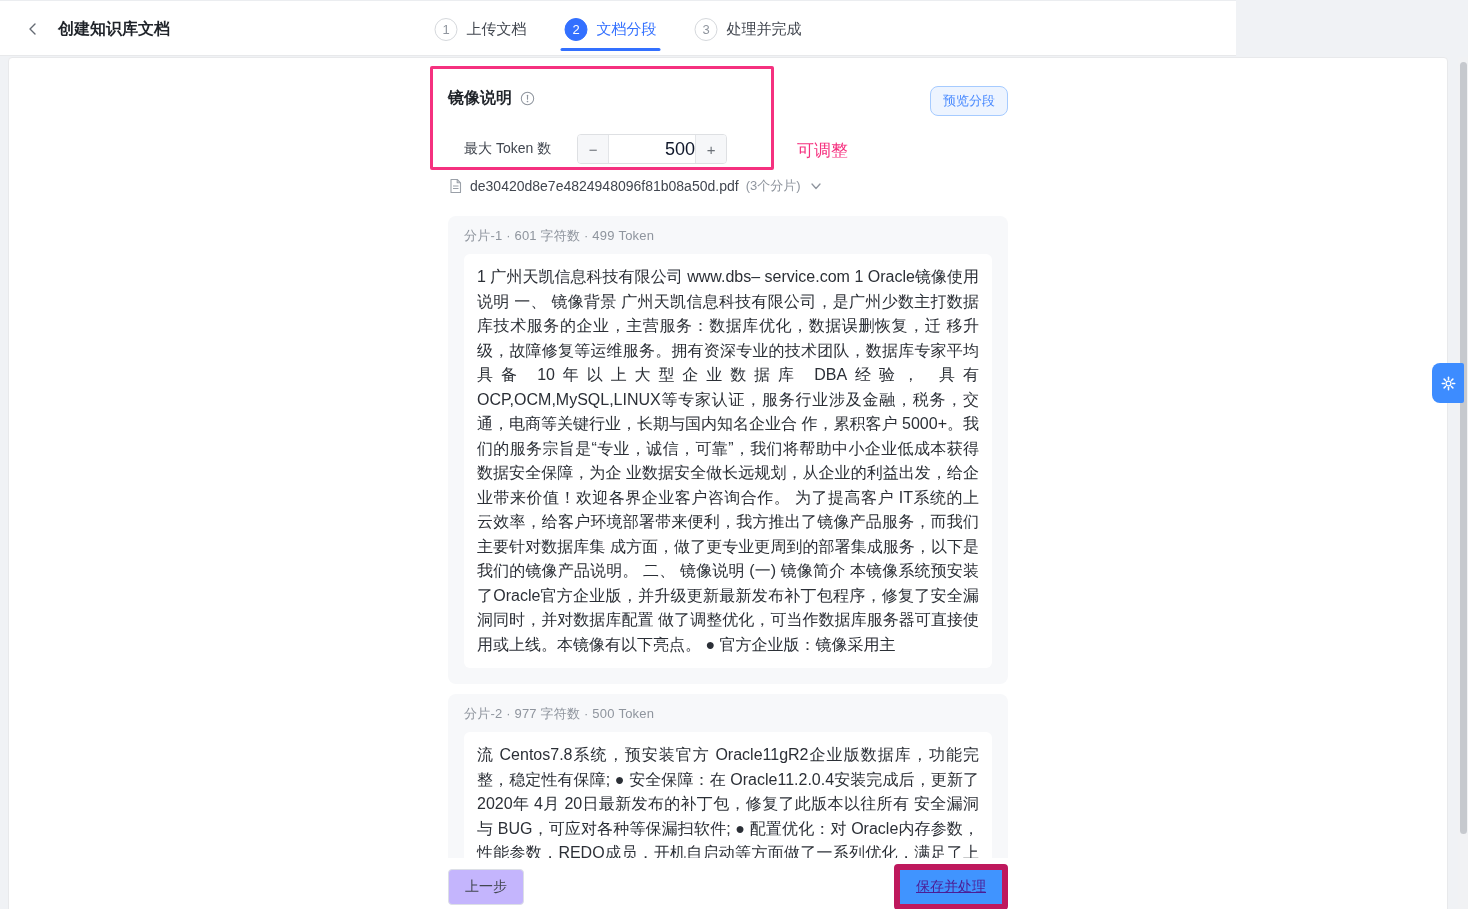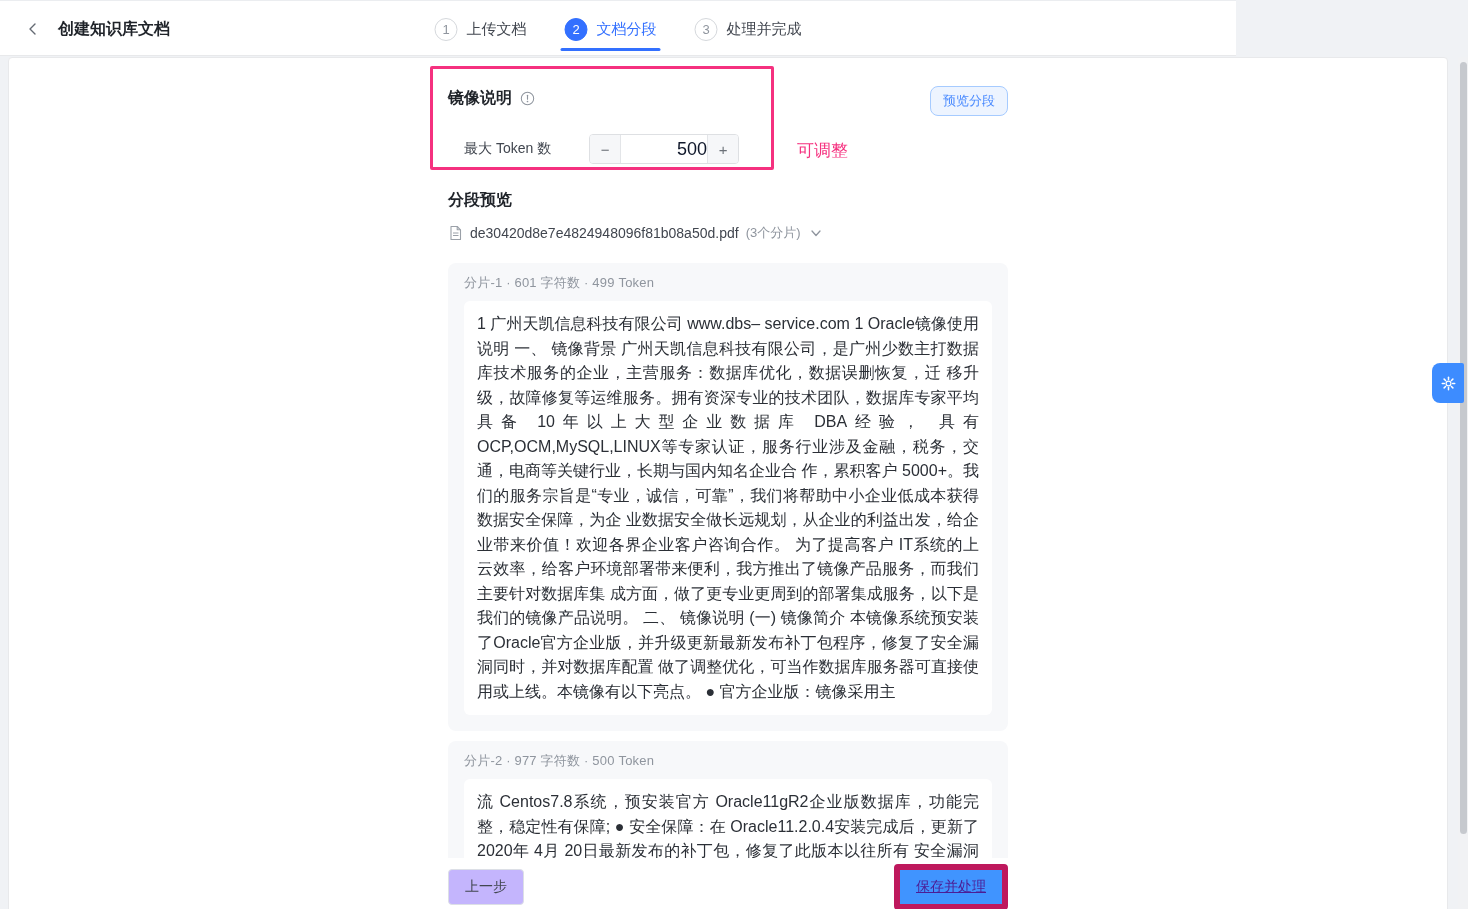--- a/index.html
+++ b/index.html
@@ -37,21 +37,21 @@
   }
   .column { width:560px; margin:0 auto; padding-top:30px; position:relative; }
   
   .settings-section { position:relative; }
   .highlight-box {
     position:absolute; left:-18px; top:-22px; width:344px; height:104px;
     border:3px solid #f5317f; border-radius:2px; pointer-events:none; z-index:8;
   }
   .section-title-row { display:flex; align-items:center; gap:8px; }
   .section-title { font-size:16px; font-weight:700; color:#1f2329; }
-  .token-row { display:flex; align-items:center; margin-top:25px;gap:12px; }
+  .token-row { display:flex; align-items:center; margin-top:25px; }
   .token-label { font-size:14px; color:#41464f; margin-left:16px; }
   .num-stepper {
     display:flex; align-items:stretch; height:30px; margin-left:26px;
     border:1px solid #dee0e3; border-radius:4px; overflow:hidden; background:#fff;
   }
   .stepper-btn {
     width:31px; background:#f6f7f9; color:#6b7077; font-size:15px;
     display:flex; align-items:center; justify-content:center; cursor:pointer; user-select:none;
   }
   .stepper-btn.minus { border-right:1px solid #e3e5e8; }
@@ -146,21 +146,20 @@
           <div class="stepper-btn minus">−</div>
           <input class="stepper-value" value="500" style="">
           <div class="stepper-btn plus">+</div>
         </div>
       </div>
 
       <div class="annotation">可调整</div>
       <button class="preview-seg-btn">预览分段</button>
     </div>
 
-    <div class="preview-title">分段预览</div>
 
     <div class="file-row">
       <span style="display:flex;align-items:center;">
         <svg width="15" height="16" viewBox="0 0 15 16">
             <path d="M3 1.5h6.2l3.3 3.3v9.7H3z" fill="none" stroke="#9aa0a8" stroke-width="1.1" stroke-linejoin="round"></path>
             <path d="M9.2 1.5v3.3h3.3" fill="none" stroke="#9aa0a8" stroke-width="1.1" stroke-linejoin="round"></path>
             <line x1="5" y1="8" x2="10.5" y2="8" stroke="#9aa0a8" stroke-width="1"></line>
             <line x1="5" y1="10.5" x2="10.5" y2="10.5" stroke="#9aa0a8" stroke-width="1"></line>
           </svg>
       </span>

